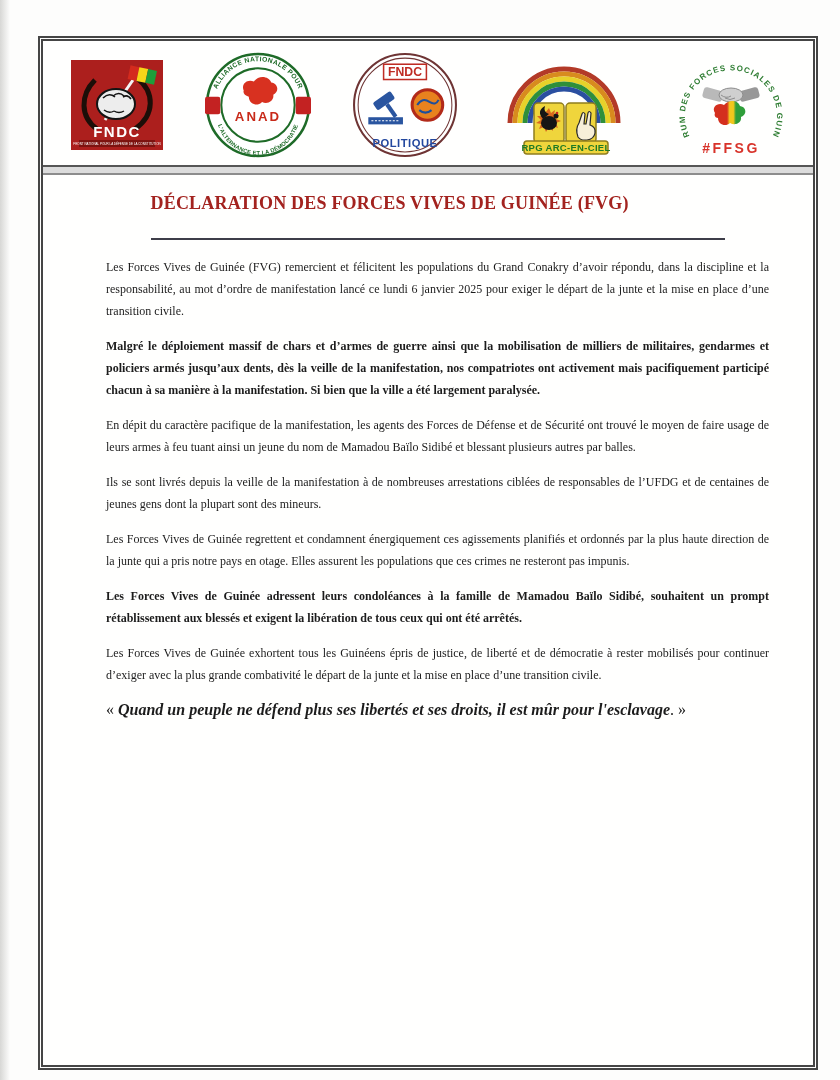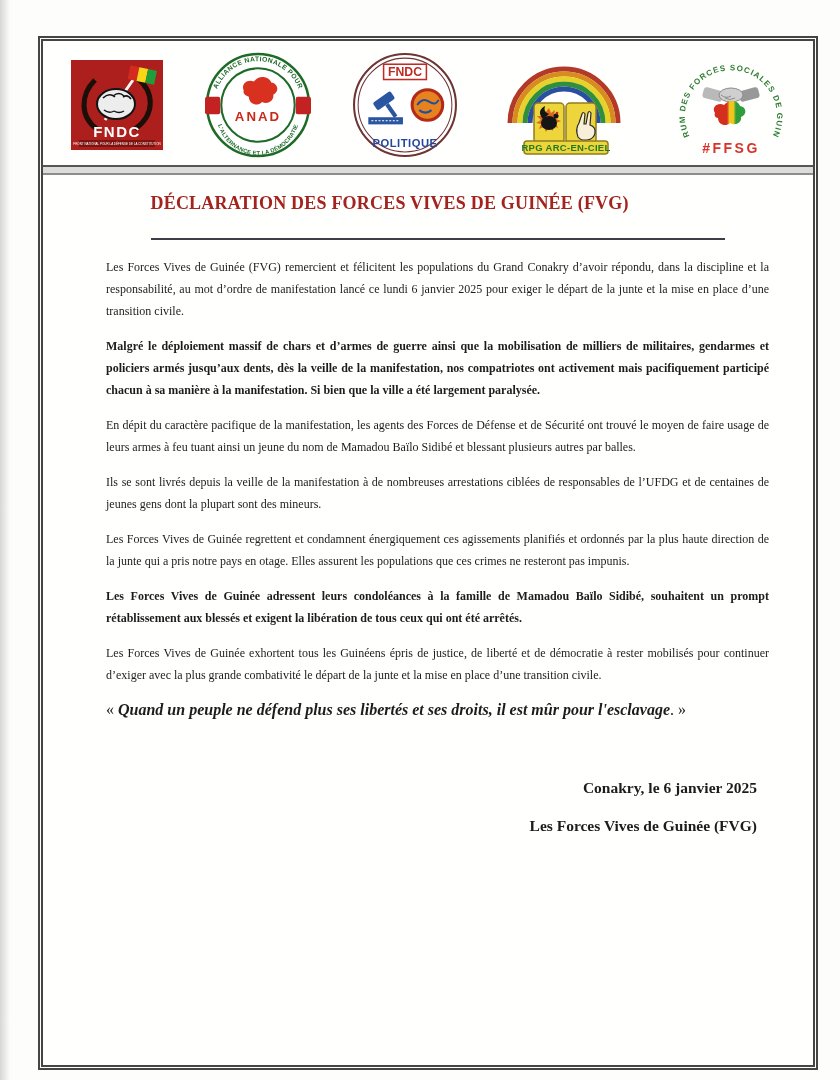--- a/index.html
+++ b/index.html
@@ -178,20 +178,16 @@
       <p class="body">En dépit du caractère pacifique de la manifestation, les agents des Forces de Défense et de Sécurité ont trouvé le moyen de faire usage de leurs armes à feu tuant ainsi un jeune du nom de Mamadou Baïlo Sidibé et blessant plusieurs autres par balles.</p>
       <p class="body">Ils se sont livrés depuis la veille de la manifestation à de nombreuses arrestations ciblées de responsables de l’UFDG et de centaines de jeunes gens dont la plupart sont des mineurs.</p>
       <p class="body">Les Forces Vives de Guinée regrettent et condamnent énergiquement ces agissements planifiés et ordonnés par la plus haute direction de la junte qui a pris notre pays en otage. Elles assurent les populations que ces crimes ne resteront pas impunis.</p>
       <p class="body bold">Les Forces Vives de Guinée adressent leurs condoléances à la famille de Mamadou Baïlo Sidibé, souhaitent un prompt rétablissement aux blessés et exigent la libération de tous ceux qui ont été arrêtés.</p>
       <p class="body">Les Forces Vives de Guinée exhortent tous les Guinéens épris de justice, de liberté et de démocratie à rester mobilisés pour continuer d’exiger avec la plus grande combativité le départ de la junte et la mise en place d’une transition civile.</p>
 
       <p class="quote-line"><span>« </span><span class="q-body">Quand un peuple ne défend plus ses libertés et ses droits, il est mûr pour l'esclavage</span><span>. »</span></p>
 
 
 
-      <div class="sig-block">
-        <div class="sig-date">Conakry, le 6 janvier 2025</div>
-        <div class="sig-name">Les Forces Vives de Guinée (FVG)</div>
-      </div>
 
     </div>
   </div>
 </div>
 
 </body></html>

